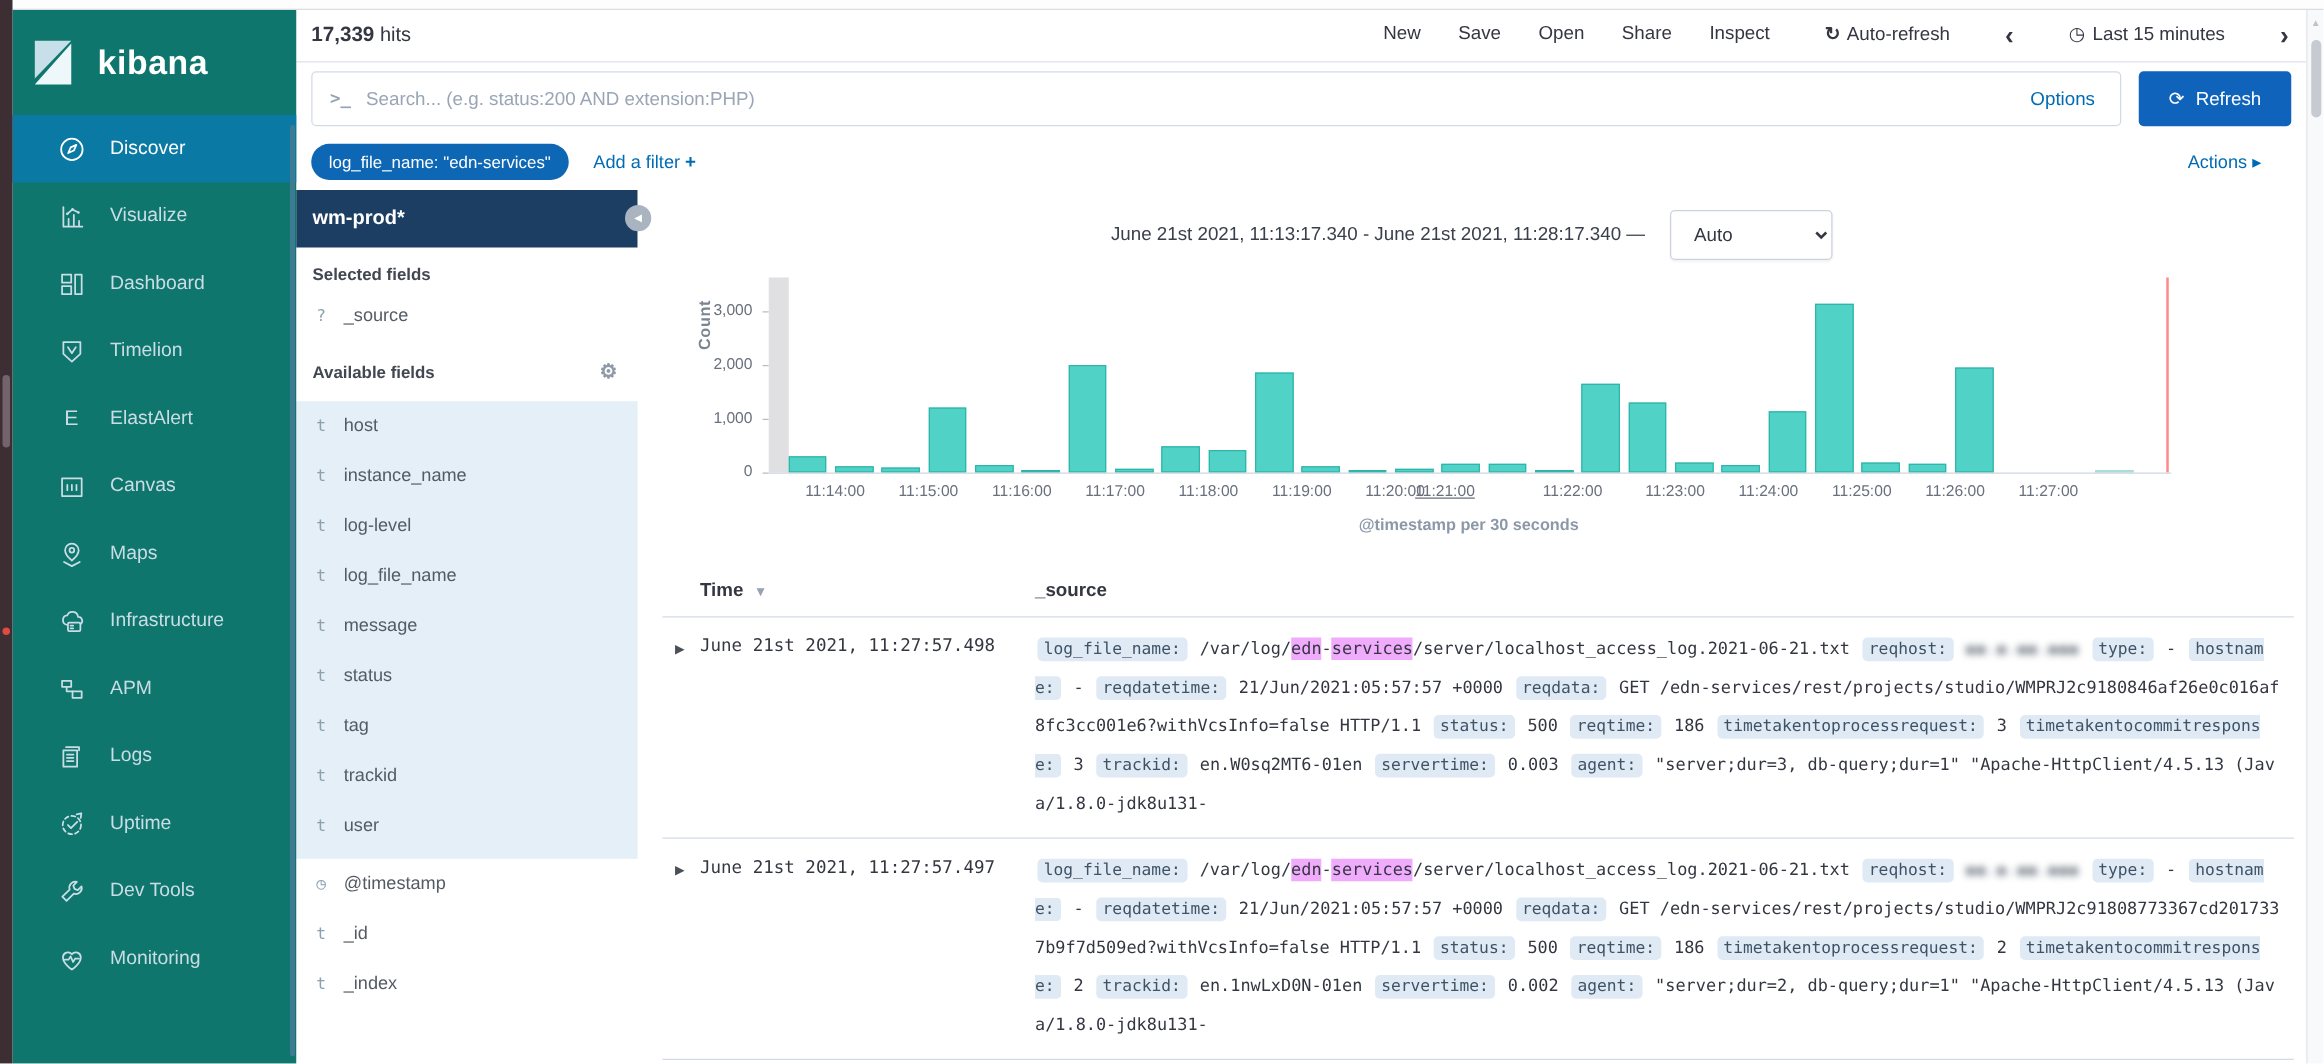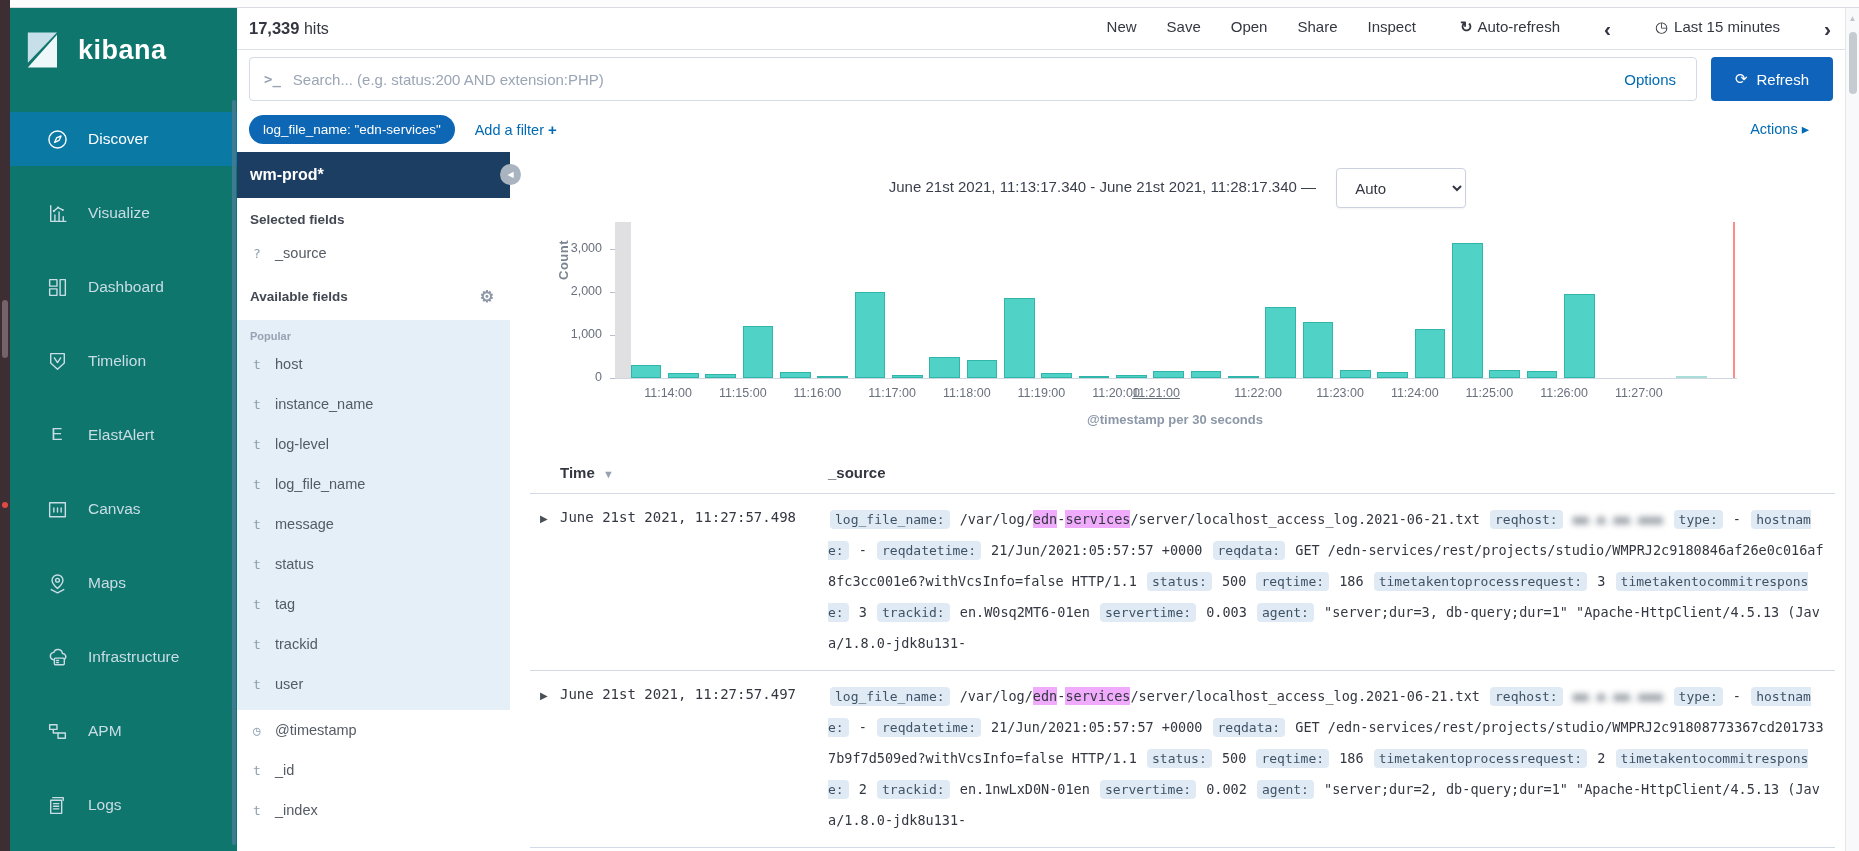--- a/index.html
+++ b/index.html
@@ -12,21 +12,21 @@
   .edge-thumb { position:absolute; left:2px; top:300px; width:6px; height:58px; background:#74636a; border-radius:3px; }
   .edge-dot { position:absolute; left:2px; top:502px; width:6px; height:6px; border-radius:50%; background:#df4a43; }
 
   
   .topstrip { position:absolute; left:10px; right:0; top:0; height:8px; background:#fdfdfd; border-bottom:1px solid #dadce2; z-index:30; }
 
   
   .sidebar { position:absolute; left:10px; top:8px; width:227px; bottom:0; background:#0f766e; z-index:20; }
   .logo { display:flex; align-items:center; gap:14px; height:84px; padding-left:12px; }
   .logo-text { color:#fff; font-size:27px; font-weight:600; letter-spacing:.5px; }
-  .nav-item { display:flex; align-items:center; height:54px; padding-left:34px; gap:18px; color:#c9dde6; cursor:pointer;margin-top:20px; }
+  .nav-item { display:flex; align-items:center; height:54px; padding-left:34px; gap:18px; color:#c9dde6; cursor:pointer; }
   .nav-item.active { background:#0a79a3; color:#fff; }
   .nav-icon { width:26px; height:24px; display:flex; align-items:center; justify-content:center; }
   .nav-icon svg { width:23px; height:23px; fill:none; stroke:currentColor; stroke-width:1.35; stroke-linecap:round; stroke-linejoin:round; }
   .nav-letter { font-size:17px; font-weight:400; }
   .nav-label { font-size:15.5px; }
   .side-scroll { position:absolute; right:1px; top:92px; bottom:6px; width:4px; background:#3e7b93; border-radius:2px; }
 
   
   .main { position:absolute; left:237px; top:8px; right:14px; bottom:0; background:#fff; }
 
@@ -305,21 +305,20 @@
           <div class="f-item">
             <span class="f-type">?</span>
             <span class="f-name">_source</span>
           </div>
         </div>
       <div class="f-heading">
         <span>Available fields</span>
         <span class="gear">⚙</span>
       </div>
       <div class="popular-block">
-        <div class="popular-label">Popular</div>
         <div id="popular-list">
             <div class="f-item">
               <span class="f-type">t</span>
               <span class="f-name">host</span>
             </div>
             <div class="f-item">
               <span class="f-type">t</span>
               <span class="f-name">instance_name</span>
             </div>
             <div class="f-item">

